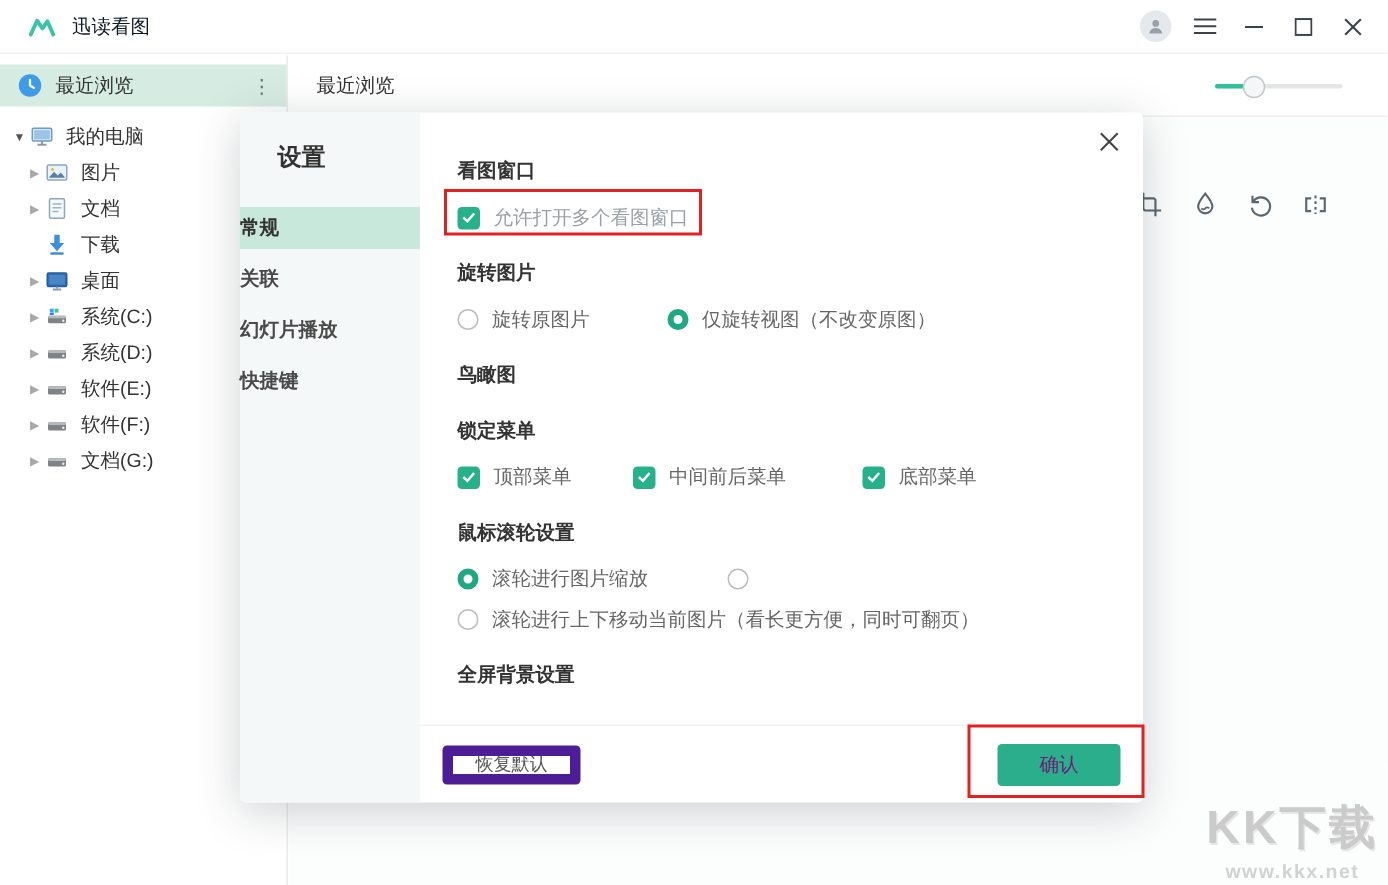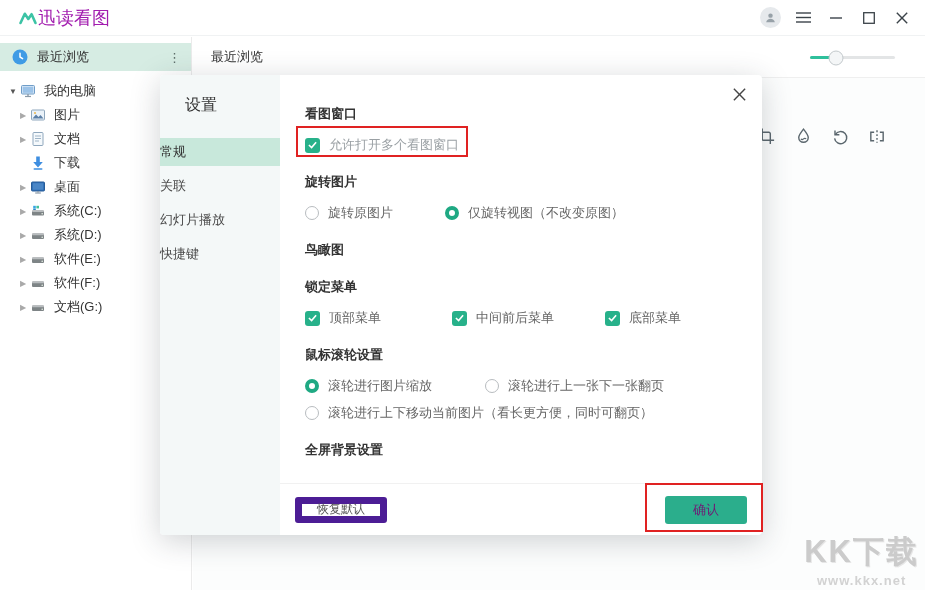--- a/index.html
+++ b/index.html
@@ -10,21 +10,21 @@
   }
   #window { position:relative; width:925px; height:590px; background:#fff; }
 
   
   .titlebar {
     position:absolute; left:0; top:0; width:925px; height:36px;
     display:flex; align-items:center; background:#fff;
     border-bottom:1px solid #f0f2f3; z-index:5;
   }
   .titlebar .logo { margin-left:18px; width:20px; height:20px; display:flex; align-items:center; }
-  .titlebar .app-title { color:#a21caf; font-size:18px; }
+  .titlebar .app-title { margin-left:10px; color:#0f172a; font-size:13px; }
   .titlebar .spacer { flex:1; }
   .tb-btn { width:30px; height:26px; display:flex; align-items:center; justify-content:center; cursor:default; }
   .avatar-circle { width:21px; height:21px; border-radius:50%; background:#e6e9ec; display:flex; align-items:center; justify-content:center; }
   .titlebar .controls { display:flex; align-items:center; margin-right:8px; gap:3px; }
 
   
   .sidebar {
     position:absolute; left:0; top:37px; width:192px; bottom:0;
     background:#fff; border-right:1px solid #ebebeb; z-index:4;
   }
@@ -65,36 +65,36 @@
   .watermark .wm2 { font-size:13px; font-weight:bold; color:#d2d2d2; letter-spacing:1px; margin-top:0px; }
 
   
   .dialog {
     position:absolute; left:160px; top:75px; width:602px; height:460px;
     background:#fff; border-radius:4px; z-index:20;
     box-shadow:0 6px 30px rgba(40,50,60,0.22);
   }
   .dlg-side {
     position:absolute; left:0; top:0; bottom:0; width:120px;
-    background:#f4f8f8; border-radius:4px 0 0 4px;
+    background:#f4f8f8; border-radius:4px 0 0 4px;font-weight:bold;
   }
   .dlg-title { padding:20px 0 0 25px; font-size:16px; color:#333; }
   .dlg-nav { margin-top:22px; }
   .dlg-nav-item { height:28px; margin-bottom:6px; display:flex; align-items:center; color:#4a4a4a; cursor:default; }
   .dlg-nav-item.sel { background:#c8e8db; color:#333; }
   .dlg-close { position:absolute; top:9px; right:13px; width:20px; height:20px; display:flex; align-items:center; justify-content:center; font-size:16px; color:#454545; cursor:default; }
   .dlg-content { position:absolute; left:120px; right:0; top:0; bottom:52px; padding:30px 0 0 25px; overflow:hidden; }
   .sec-title { font-weight:bold; color:#333; margin-top:19px; }
   .sec-title:first-child { margin-top:0; }
   .opt-row { display:flex; align-items:center; margin-top:13px; }
   .opt-row.tight { margin-top:9px;text-align:right; }
   .opt { display:flex; align-items:center; color:#666; }
   .opt .txt { margin-left:9px; }
   .opt .txt.light { color:#9aa0a4; }
-  .w140 { width:140px; } .w127 { width:147px; } .w153 { width:153px; } .w180 { width:180px; }
+  .w140 { width:140px; } .w127 { width:117px; } .w153 { width:153px; } .w180 { width:180px; }
 
   .cb {
     width:15px; height:15px; border-radius:3px; background:#27b18a;
     display:flex; align-items:center; justify-content:center; flex:none;
   }
   .rd { width:14px; height:14px; border-radius:50%; border:1px solid #b8bcbf; background:#fff; flex:none; }
   .rd.on { border:4px solid #1fa983; }
 
   .dlg-footer {
     position:absolute; left:120px; right:0; bottom:0; height:52px;
@@ -428,21 +428,20 @@
       </div>
 
       <div class="sec-title">鼠标滚轮设置</div>
       <div class="opt-row">
         <label class="opt w180">
           <span class="rd on"></span>
           <span class="txt">滚轮进行图片缩放</span>
         </label>
         <label class="opt">
           <span class="rd"></span>
-          <span class="txt">滚轮进行上一张下一张翻页</span>
         </label>
       </div>
       <div class="opt-row tight">
         <label class="opt">
           <span class="rd"></span>
           <span class="txt">滚轮进行上下移动当前图片（看长更方便，同时可翻页）</span>
         </label>
       </div>
 
       <div class="sec-title">全屏背景设置</div>

